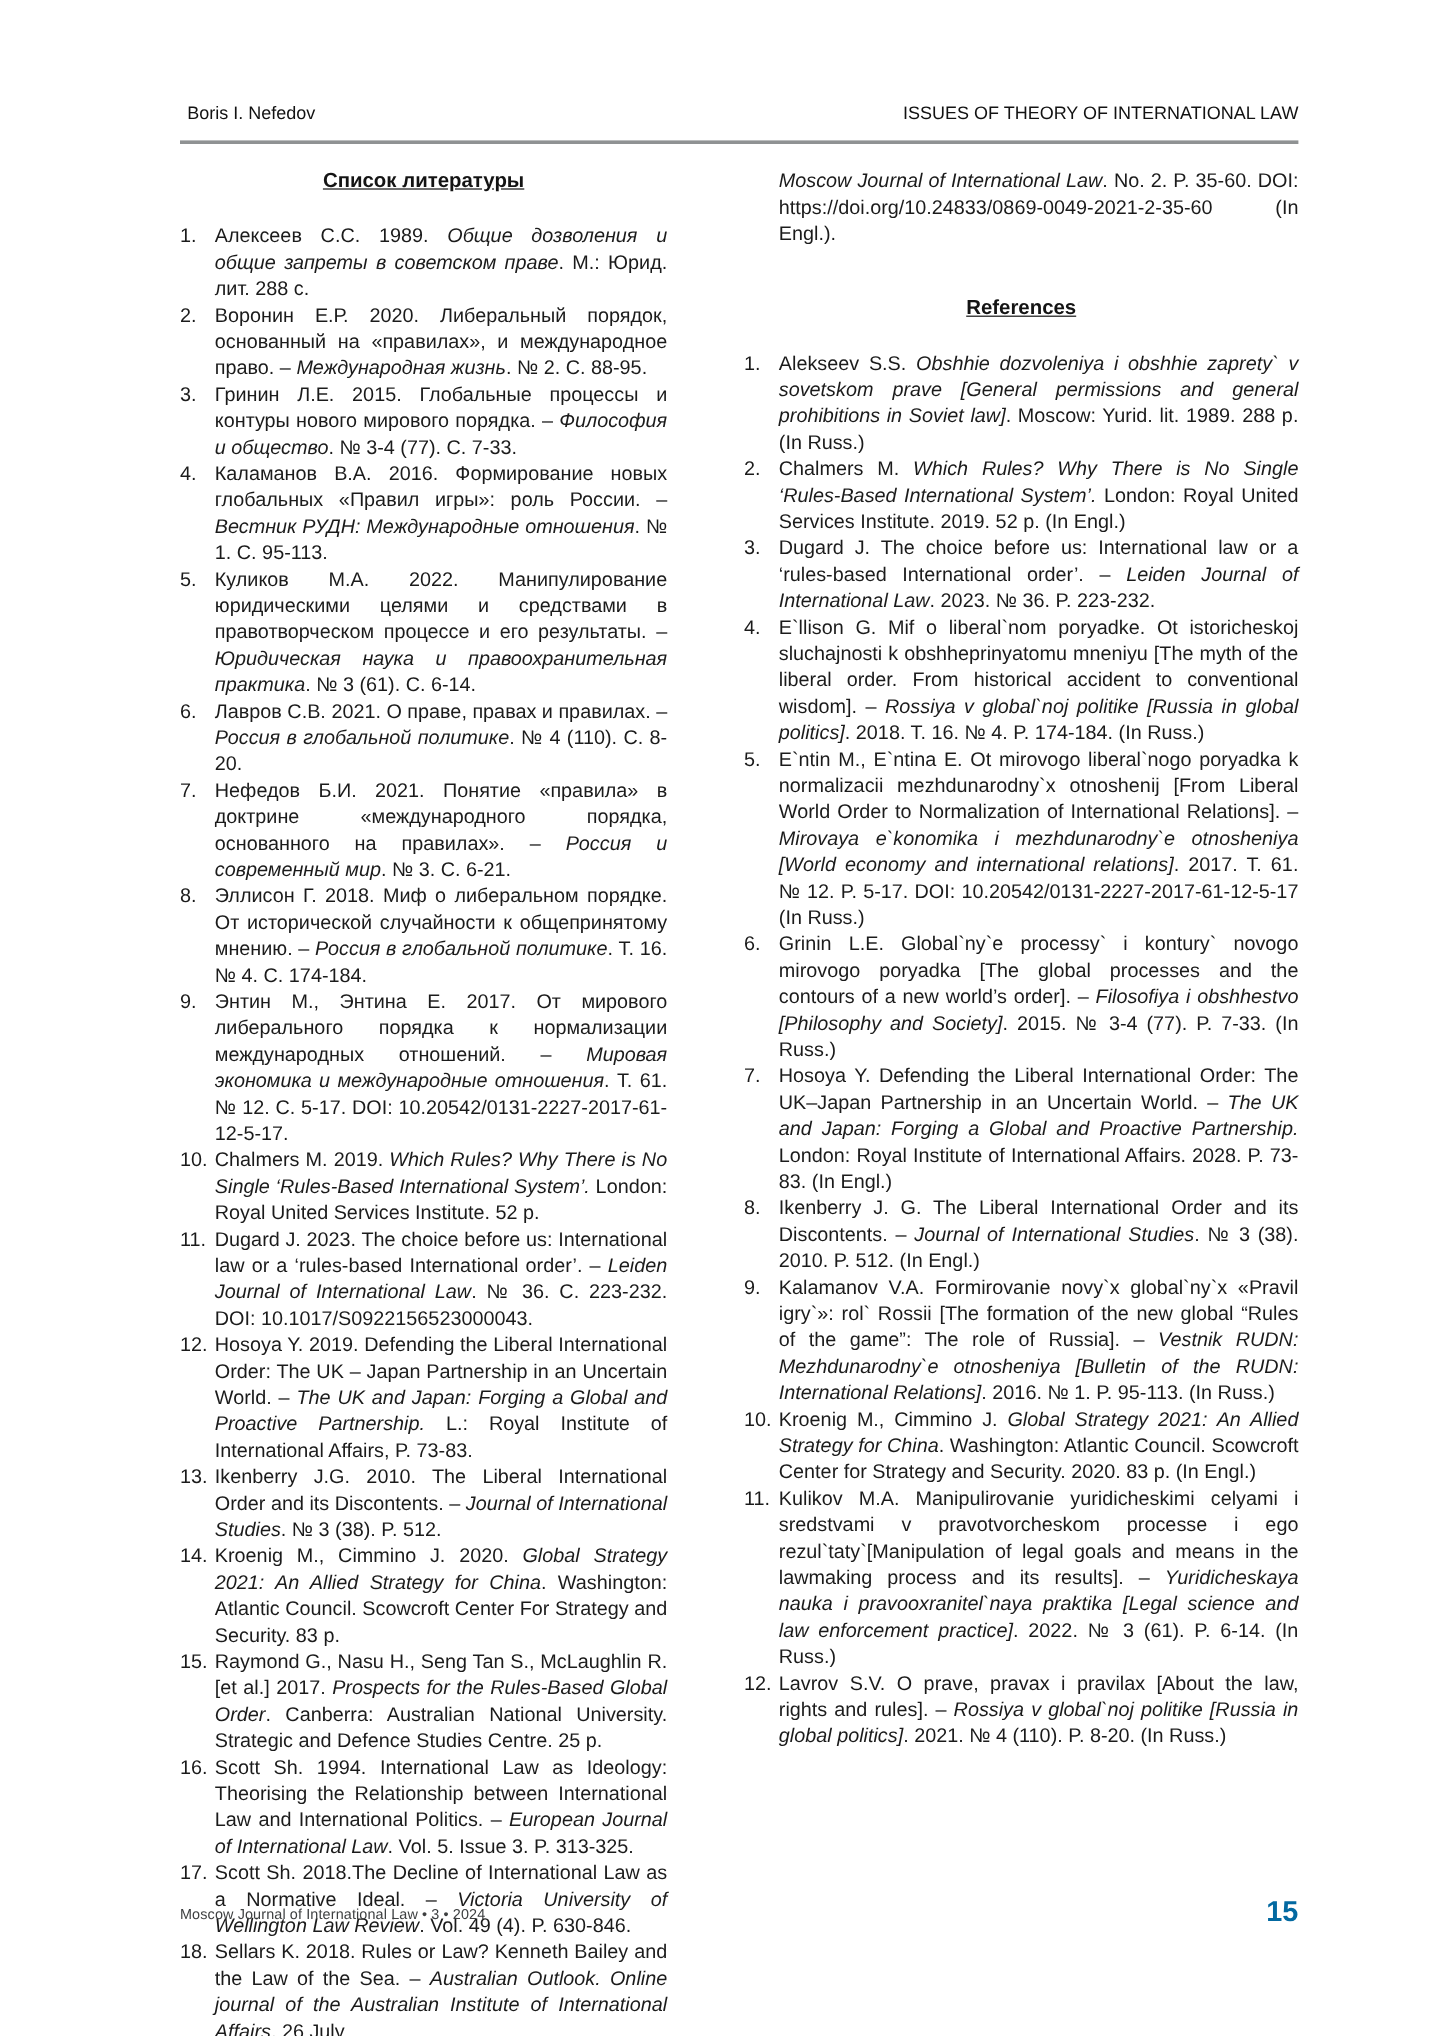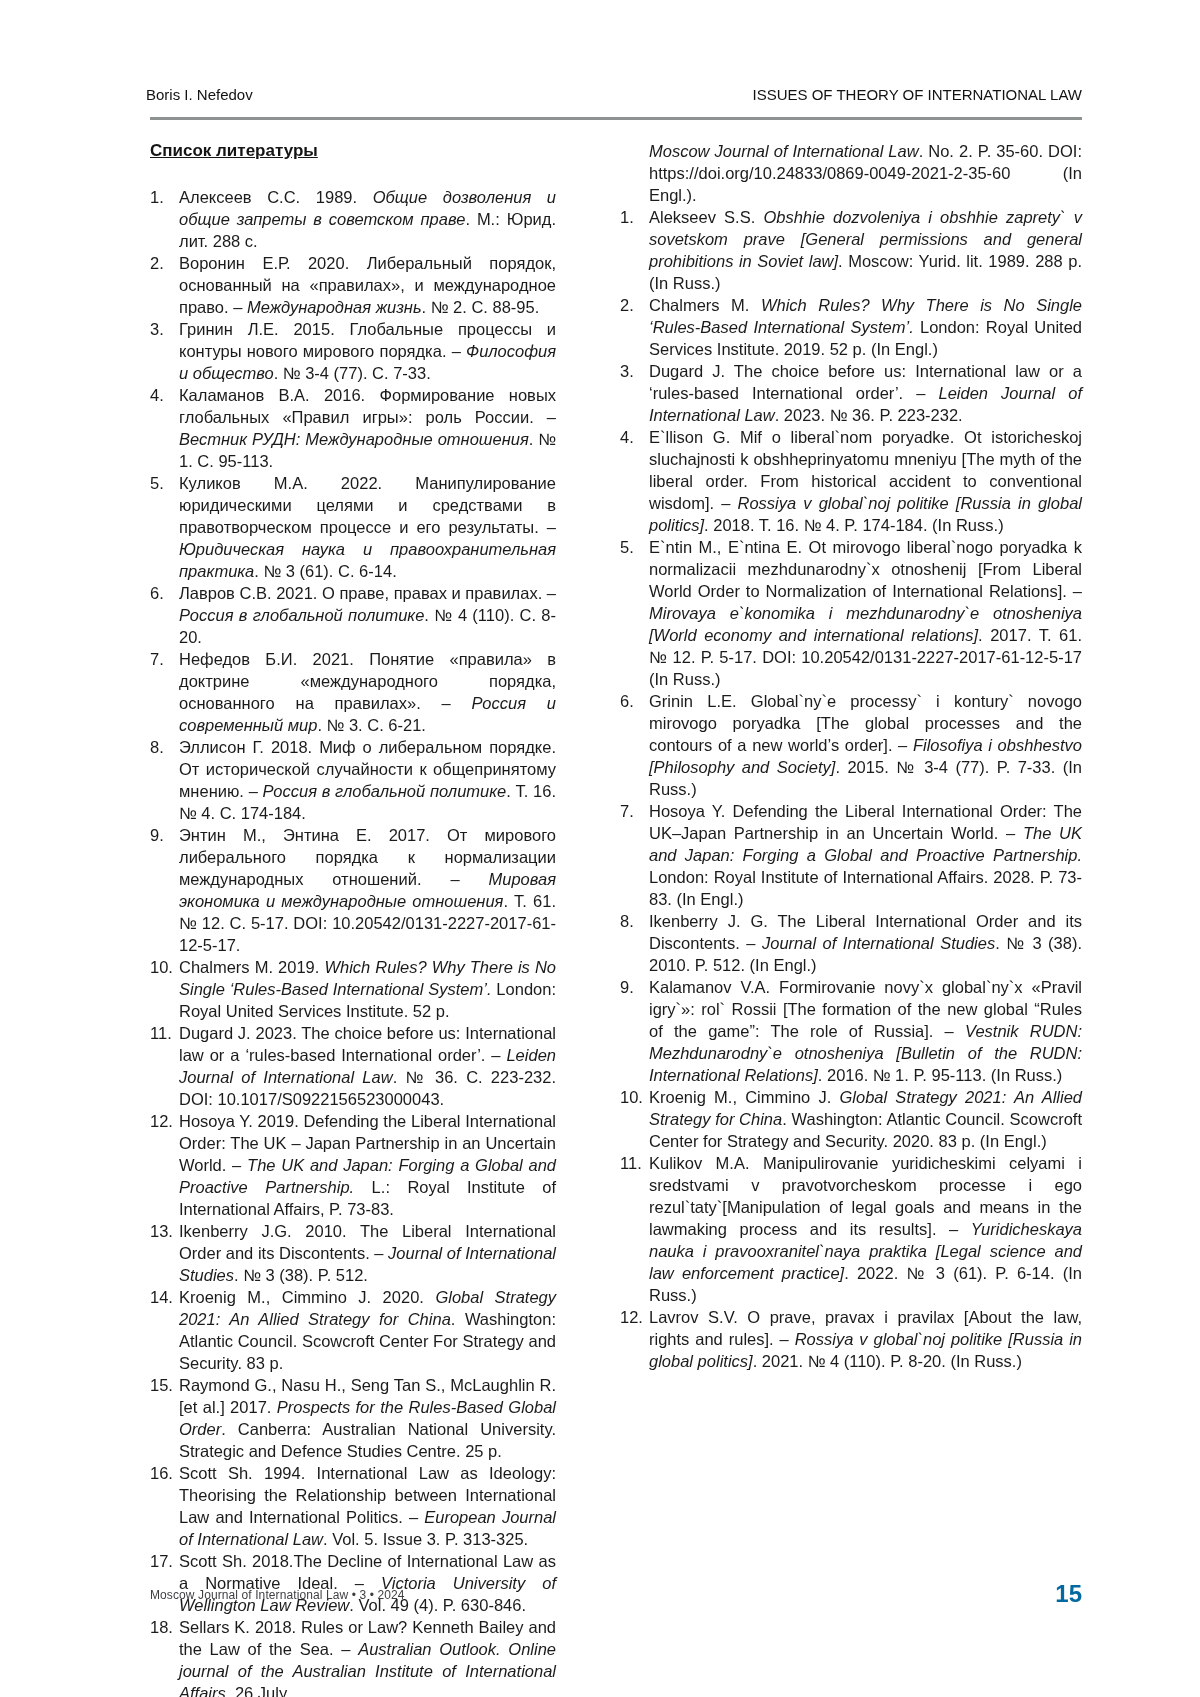--- a/index.html
+++ b/index.html
@@ -8,21 +8,21 @@
     width: 1200px;
     height: 1697px;
     margin: 0 auto;
     background: #ffffff;
     font-family: "Liberation Sans", sans-serif;
     color: #1b1b1b;
     overflow: hidden;
   }
   .header {
     position: absolute;
-    top: 86px; left: 146px; right: 118px;
+    top: 86px; left: 156px; right: 118px;
     display: flex;
     justify-content: space-between;
     align-items: baseline;
     font-size: 15px;
     color: #121212;
   }
   .rule {
     position: absolute;
     top: 117px; left: 150px; right: 118px;
     height: 3px;
@@ -35,20 +35,21 @@
   }
   .col-left  { flex: 0 0 406px; }
   .col-gap   { flex: 0 0 64px; }
   .col-right { flex: 1 1 auto; }
   .list-heading {
     font-size: 17px;
     font-weight: bold;
     text-decoration: underline;
     margin: 0 0 24px 0;
     color: #141414;
+    text-align: center;
   }
   .refs-heading { margin-top: 40px; }
   .body-text {
     font-size: 16.5px;
     line-height: 22px;
   }
   .ref-list {
     list-style: none;
     margin: 0;
     padding: 0;
@@ -173,20 +174,21 @@
           </li>
         </ol>
     </div>
 
     <div class="col-gap"></div>
 
     <div class="col-right">
       <p class="carryover"><i>Moscow Journal of International Law</i><span>. No. 2. P. 35-60. DOI: https://doi.org/10.24833/0869-0049-2021-2-35-60 (In Engl.).</span></p>
       <ol class="ref-list">
         </ol>
+      <h2 class="list-heading refs-heading">References</h2>
       <ol class="ref-list">
           <li class="ref-item">
             <span class="num">1.</span>
             <div class="txt"><span>Alekseev S.S. </span><i>Obshhie dozvoleniya i obshhie zaprety` v sovetskom prave [General permissions and general prohibitions in Soviet law]</i><span>. Moscow: Yurid. lit. 1989. 288 p. (In Russ.)</span></div>
           </li>
           <li class="ref-item">
             <span class="num">2.</span>
             <div class="txt"><span>Chalmers M. </span><i>Which Rules? Why There is No Single ‘Rules-Based International System’.</i><span> London: Royal United Services Institute. 2019. 52 p. (In Engl.)</span></div>
           </li>
           <li class="ref-item">

